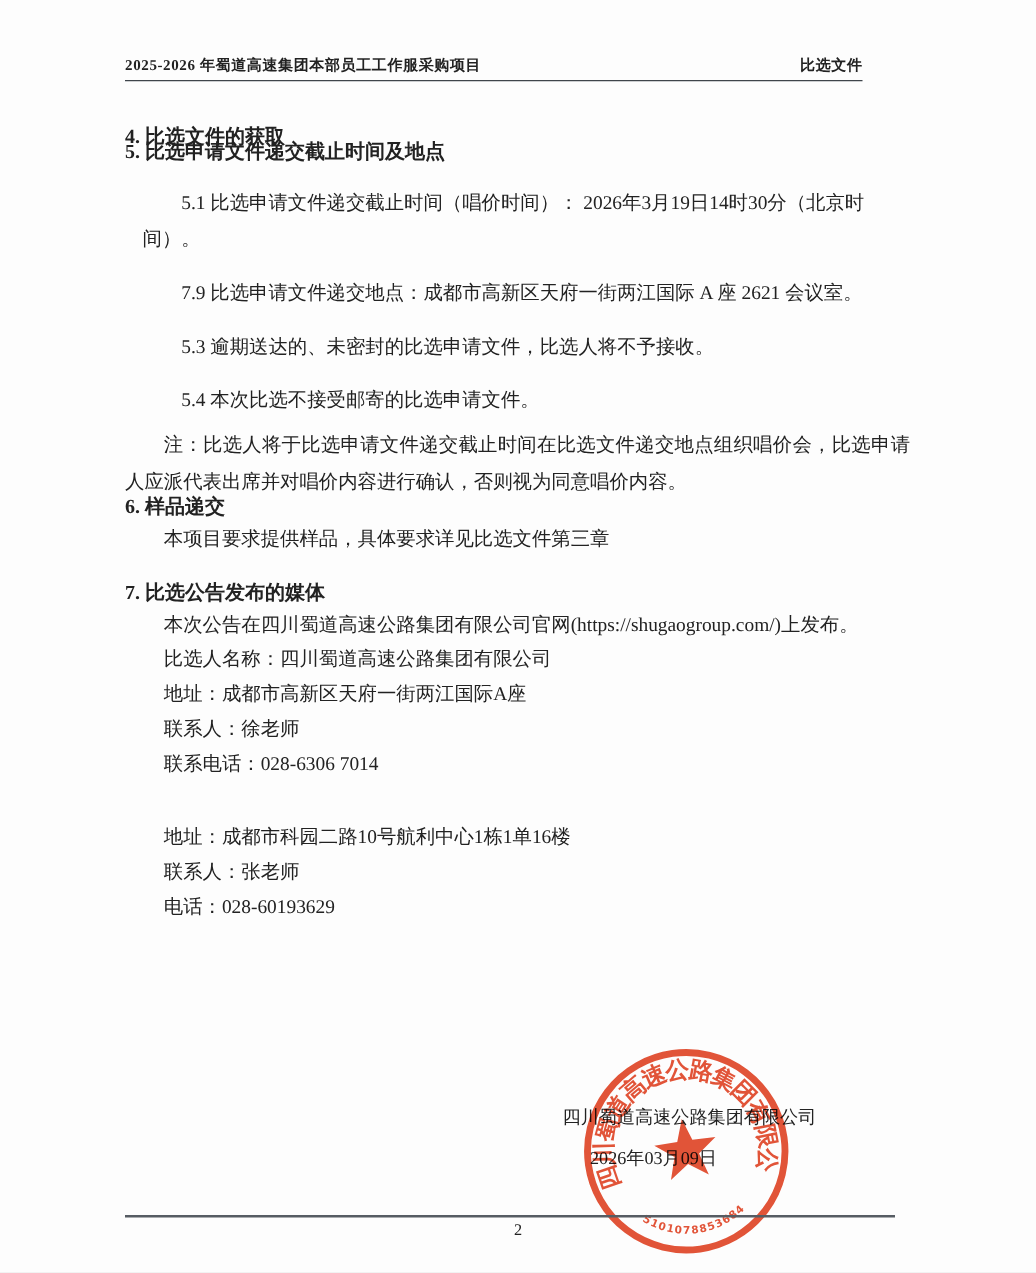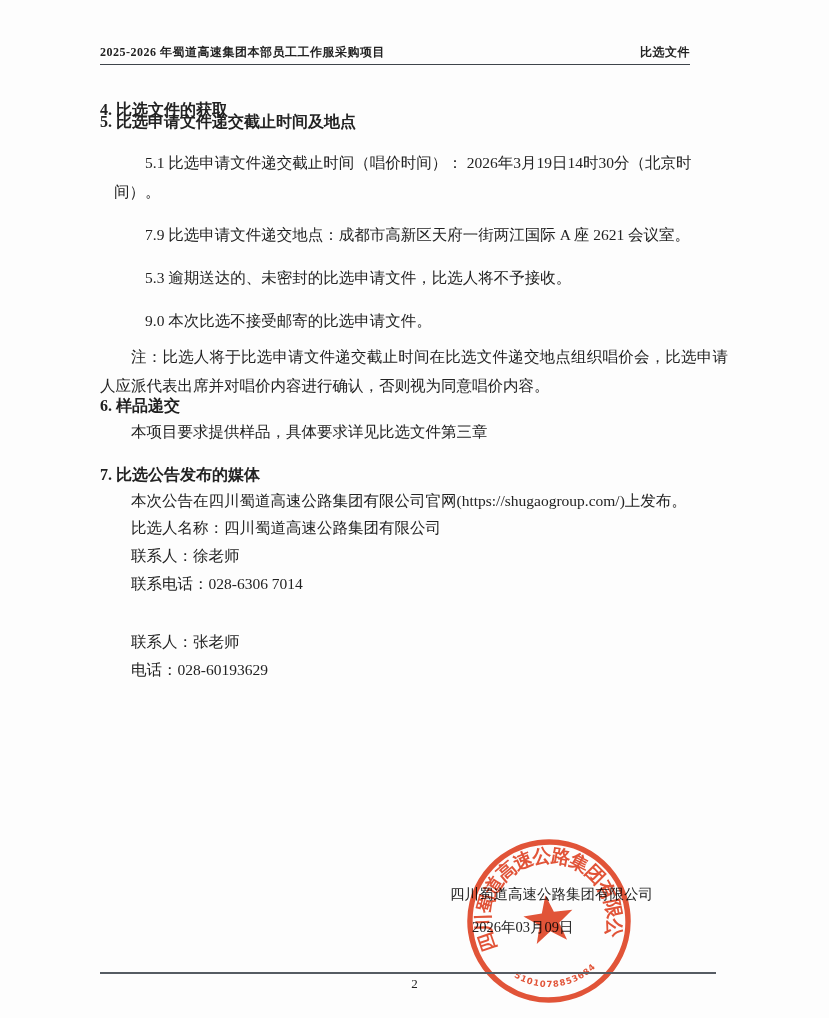--- a/index.html
+++ b/index.html
@@ -52,34 +52,36 @@
     <span>比选文件</span>
   </div>
 
   <div class="content">
     <p class="sec-h">4. 比选文件的获取</p>
 
     <p class="sec-h tight1">5. 比选申请文件递交截止时间及地点</p>
     <p class="item">5.1 比选申请文件递交截止时间（唱价时间）：  2026年3月19日14时30分（北京时间）。</p>
     <p class="item">7.9 比选申请文件递交地点：成都市高新区天府一街两江国际 A 座 2621 会议室。</p>
     <p class="item">5.3 逾期送达的、未密封的比选申请文件，比选人将不予接收。</p>
-    <p class="item">9.0 本次比选不接受邮寄的比选申请文件。</p>
+    <p class="item">5.4 本次比选不接受邮寄的比选申请文件。</p>
     <p class="note">注：比选人将于比选申请文件递交截止时间在比选文件递交地点组织唱价会，比选申请人应派代表出席并对唱价内容进行确认，否则视为同意唱价内容。</p>
 
     <p class="sec-h tight2">6. 样品递交</p>
     <p class="oneline">本项目要求提供样品，具体要求详见比选文件第三章</p>
 
     <p class="sec-h">7. 比选公告发布的媒体</p>
     <p class="oneline">本次公告在四川蜀道高速公路集团有限公司官网(https://shugaogroup.com/)上发布。</p>
 
     <p class="cline">比选人名称：四川蜀道高速公路集团有限公司</p>
+    <p class="cline">地址：成都市高新区天府一街两江国际A座</p>
     <p class="cline">联系人：徐老师</p>
     <p class="cline">联系电话：028-6306 7014</p>
 
     <div class="agency">
+      <p class="cline">地址：成都市科园二路10号航利中心1栋1单16楼</p>
       <p class="cline">联系人：张老师</p>
       <p class="cline">电话：028-60193629</p>
     </div>
   </div>
 
   <div class="sig">
     <div>四川蜀道高速公路集团有限公司</div>
     <div class="date">2026年03月09日</div>
   </div>
 

